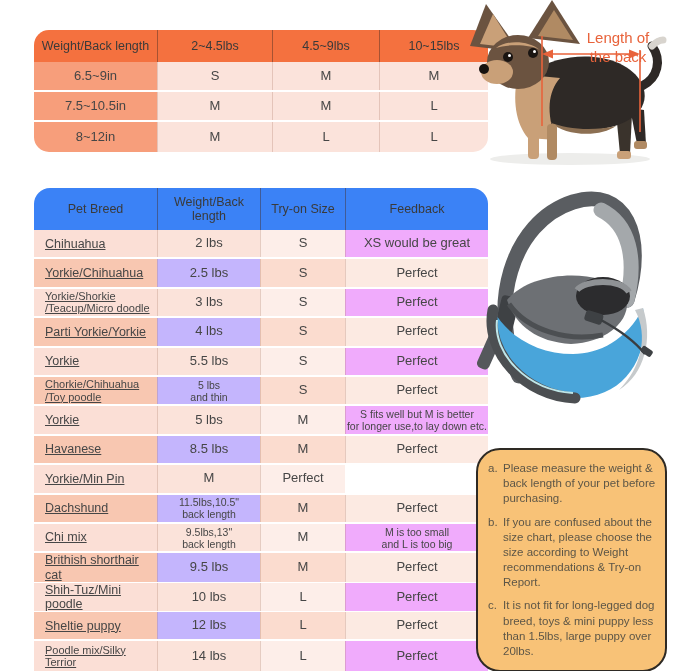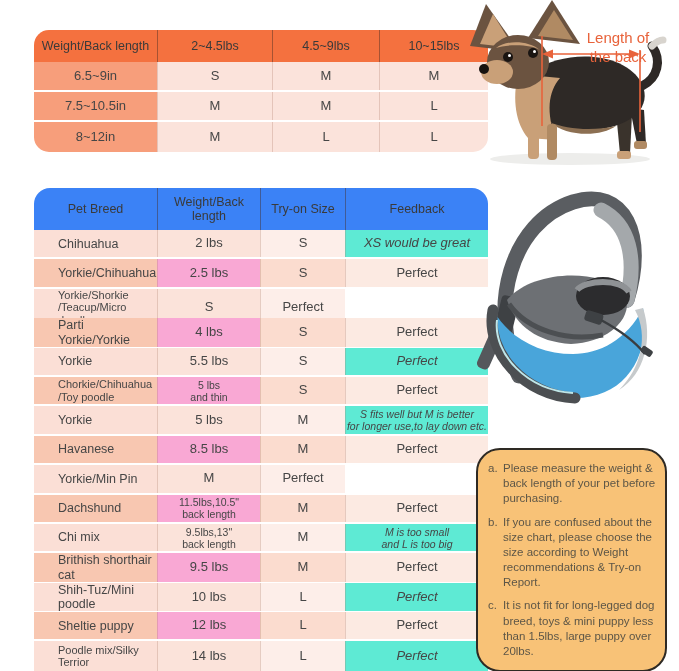--- a/index.html
+++ b/index.html
@@ -43,26 +43,26 @@
   .cell.two-line{font-size:10.5px;}
   
   .size-table .thead{background:#f4713f;}
   .size-table .trow .cell:first-child{background:#f79e7b;}
   .size-table .trow .cell{background:#fbe3db;}
   
   .tryon-table .thead{background:#3b82f6;}
   .tryon-table .trow.odd  .cell:nth-child(1){background:#fbdfd6;}
   .tryon-table .trow.odd  .cell:nth-child(2){background:#fbe3da;}
   .tryon-table .trow.odd  .cell:nth-child(3){background:#fdeee9;}
-  .tryon-table .trow.odd  .cell:nth-child(4){background:#5eead4;font-style:italic;}
+  .tryon-table .trow.odd  .cell:nth-child(4){background:#f0abfc;}
   .tryon-table .trow.even .cell:nth-child(1){background:#f8c7b1;}
-  .tryon-table .trow.even .cell:nth-child(2){background:#f9a8d4;}
+  .tryon-table .trow.even .cell:nth-child(2){background:#c4b5fd;}
   .tryon-table .trow.even .cell:nth-child(3){background:#fbdccf;}
   .tryon-table .trow.even .cell:nth-child(4){background:#fceae2;}
-  .tryon-table .cell.breed{justify-content:flex-start;text-align:left;padding-left:24px;font-size:12.5px;}
+  .tryon-table .cell.breed{justify-content:flex-start;text-align:left;padding-left:11px;font-size:12.5px;text-decoration:underline;}
   .tryon-table .cell.breed.two-line{font-size:11px;}
   
   .dog-figure{position:absolute;left:466px;top:0;width:213px;height:168px;}
   .dog-figure svg{position:absolute;left:0;top:0;}
   .measure-label{
     position:absolute;left:96px;top:2px;width:112px;text-align:center;
     color:#e8633b;font-size:15px;line-height:1.25;white-space:pre-line;margin-top:27px;
   }
   .bag-figure{position:absolute;left:477px;top:188px;width:192px;height:226px;}
   
@@ -125,20 +125,21 @@
       </div>
       <div class="trow even">
         <div class="cell breed">Yorkie/Chihuahua</div>
         <div class="cell">2.5 lbs</div>
         <div class="cell">S</div>
         <div class="cell">Perfect</div>
       </div>
       <div class="trow odd">
         <div class="cell two-line breed">Yorkie/Shorkie
 /Teacup/Micro doodle</div>
+        <div class="cell">3 lbs</div>
         <div class="cell">S</div>
         <div class="cell">Perfect</div>
       </div>
       <div class="trow even">
         <div class="cell breed">Parti Yorkie/Yorkie</div>
         <div class="cell">4 lbs</div>
         <div class="cell">S</div>
         <div class="cell">Perfect</div>
       </div>
       <div class="trow odd">

